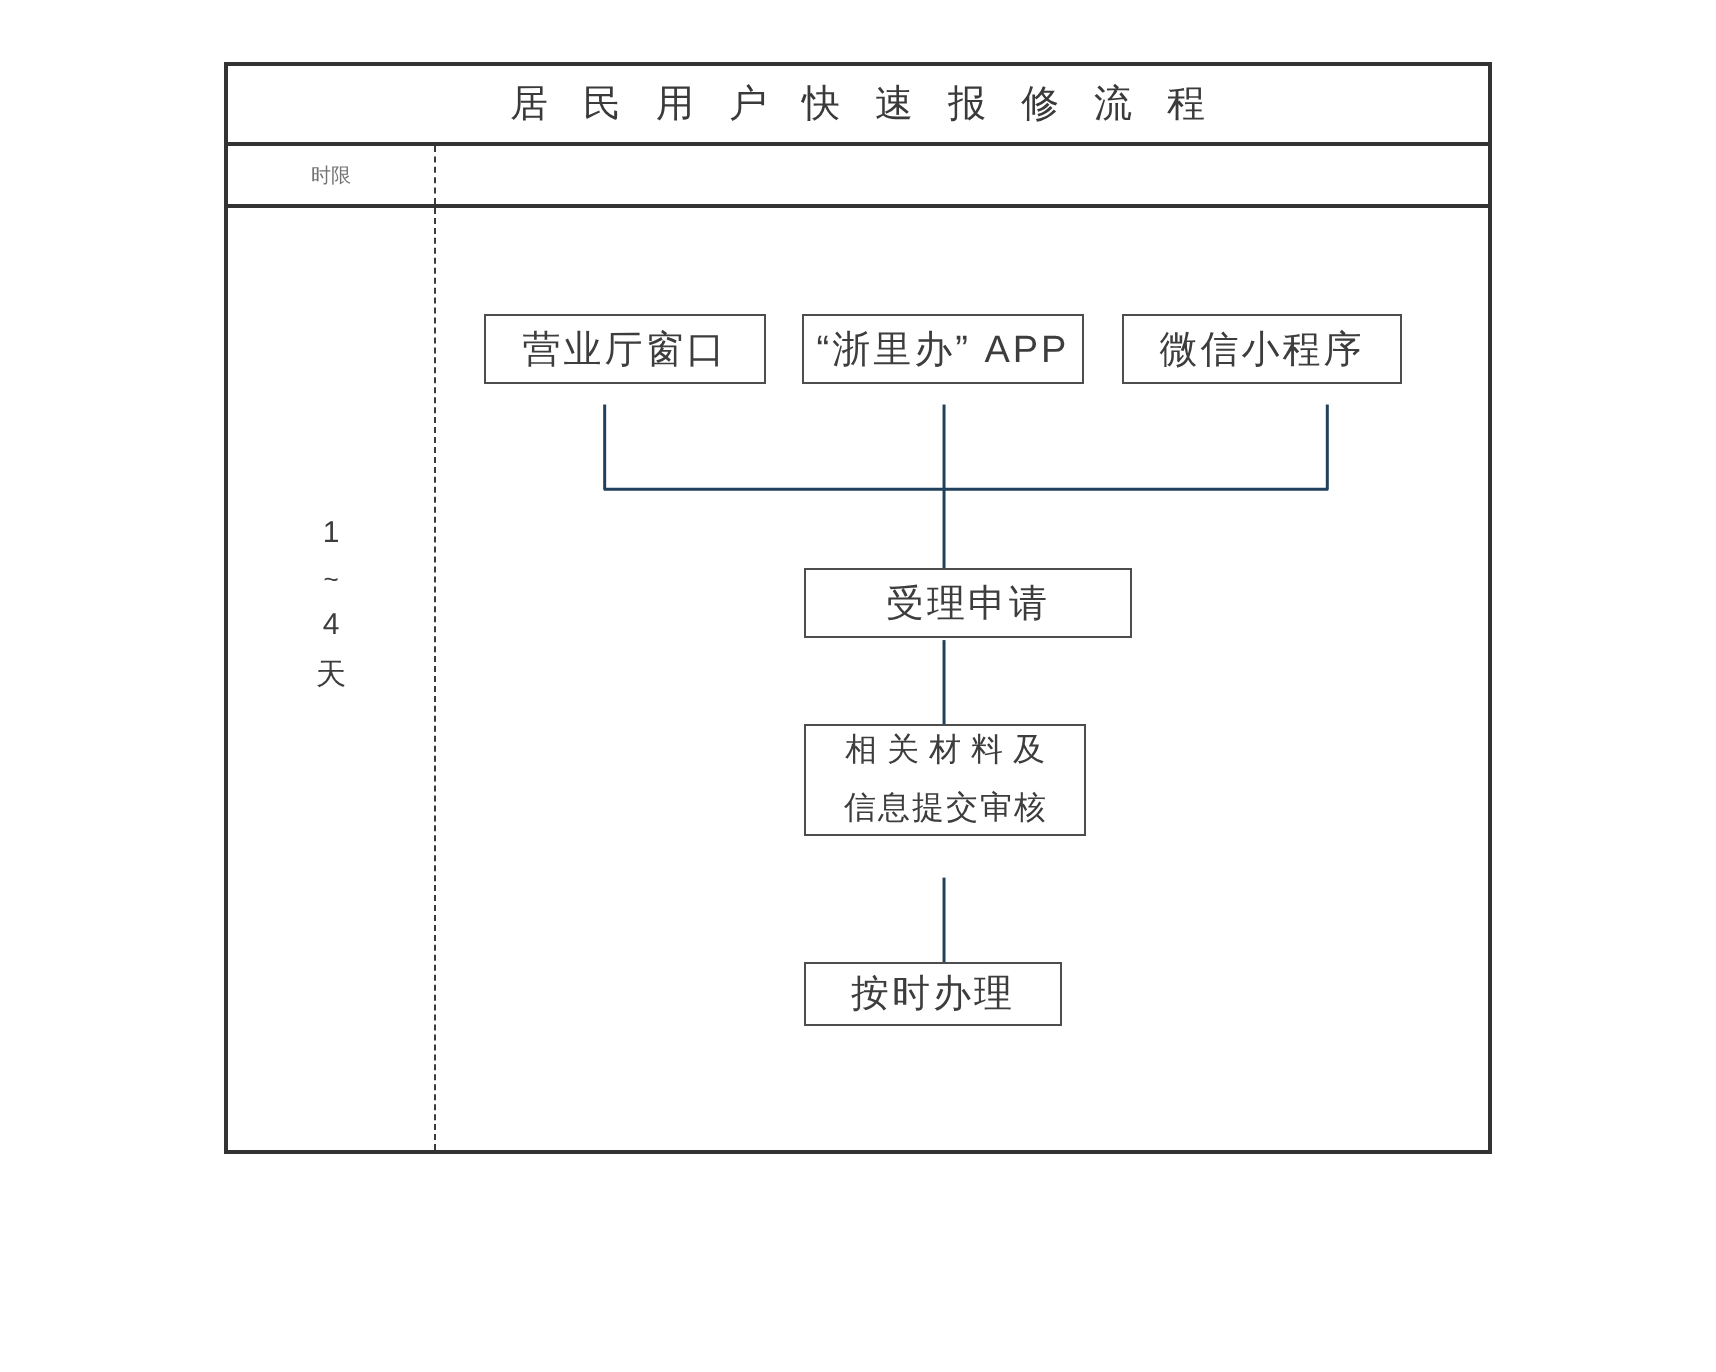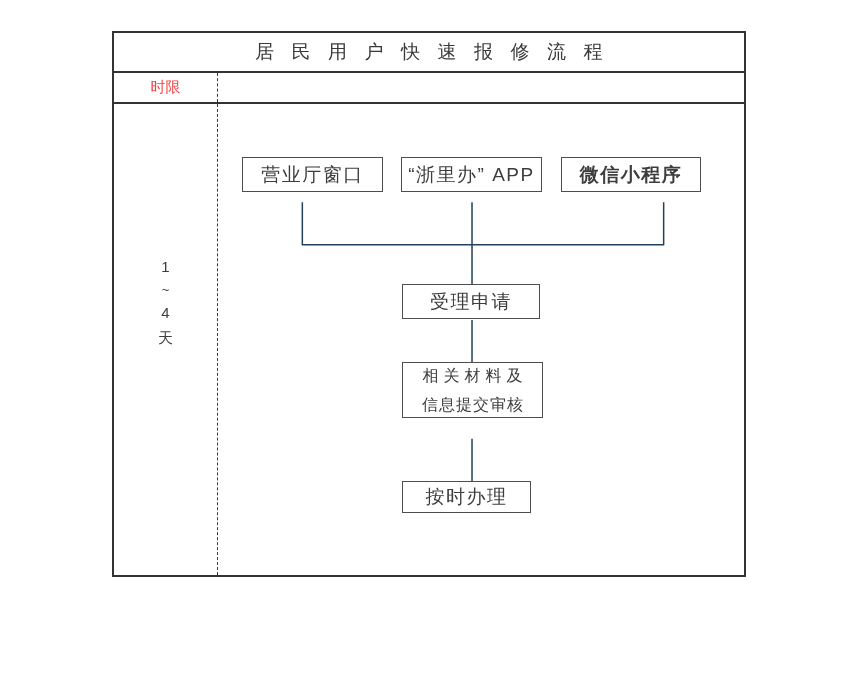--- a/index.html
+++ b/index.html
@@ -37,22 +37,22 @@
     font-size: 19px;
     color: #3a3a3a;
     letter-spacing: 17.5px;
     padding-left: 17px; 
     box-sizing: border-box;
   }
   .header-row {
     height: 29px;
     border-bottom: 2px solid #333333;
     display: flex;
-    font-size: 15px;
-    color: #ef4444;
+    font-size: 10px;
+    color: #737373;
   }
   .time-header {
     width: 104px;
     border-right: 1px dashed #3a3a3a;
     display: flex;
     align-items: center;
     justify-content: center;
     box-sizing: border-box;
   }
   .process-header {
@@ -101,22 +101,22 @@
     display: flex;
     align-items: center;
     justify-content: center;
     font-size: 19px;
     color: #3d3d3d;
     letter-spacing: 1.5px;
     text-align: center;
   }
   .fbox.channel-1 { left: 24px;  top: 53px;  width: 141px; height: 35px; }
   .fbox.channel-2 { left: 183px; top: 53px;  width: 141px; height: 35px; }
-  .fbox.channel-3 { left: 343px; top: 53px;  width: 140px; height: 35px; font-weight: bold; }
-  .fbox.step-accept { left: 184px; top: 180px; width: 138px; height: 35px; }
+  .fbox.channel-3 { left: 343px; top: 53px;  width: 140px; height: 35px; }
+  .fbox.step-accept { left: 184px; top: 180px; width: 164px; height: 35px; }
   .fbox.step-review { left: 184px; top: 258px; width: 141px; height: 56px; flex-direction: column; line-height: 29px; font-size: 16px; }
   .fbox.step-handle { left: 184px; top: 377px; width: 129px; height: 32px; }
   .step-review .ls-wide  { letter-spacing: 5px;  margin-right: -5px;  display: block; }
   .step-review .ls-tight { letter-spacing: 1px;  margin-right: -1px;  display: block; }
 </style>
 </head>
 <body>
 
 <div class="canvas">
   <div class="table">

